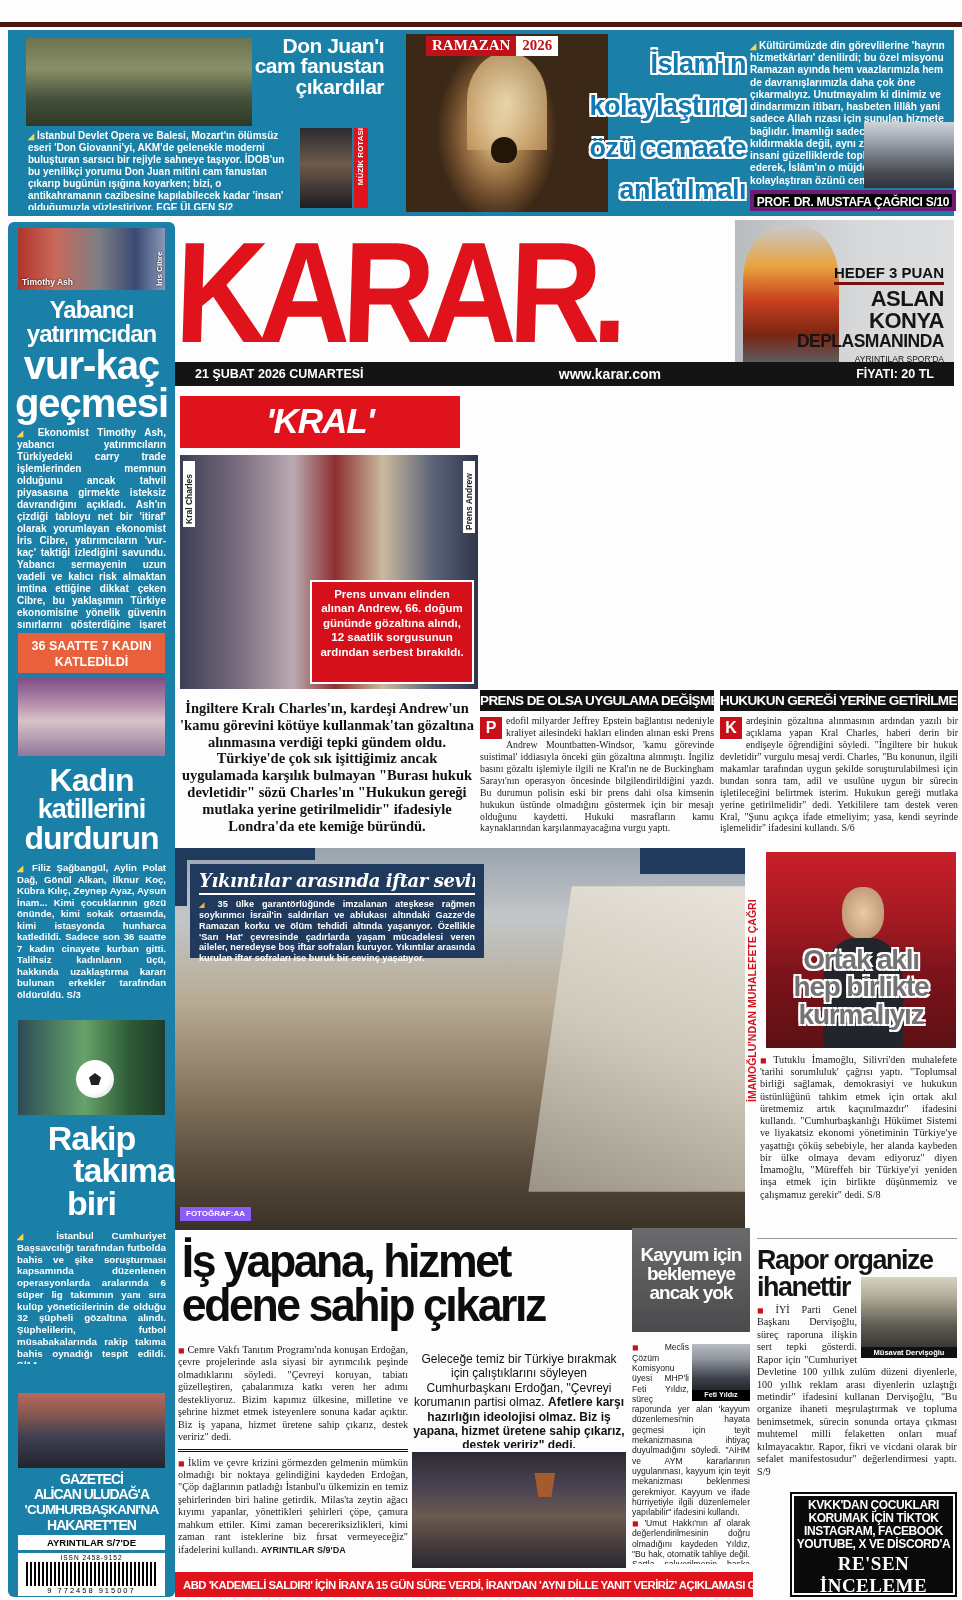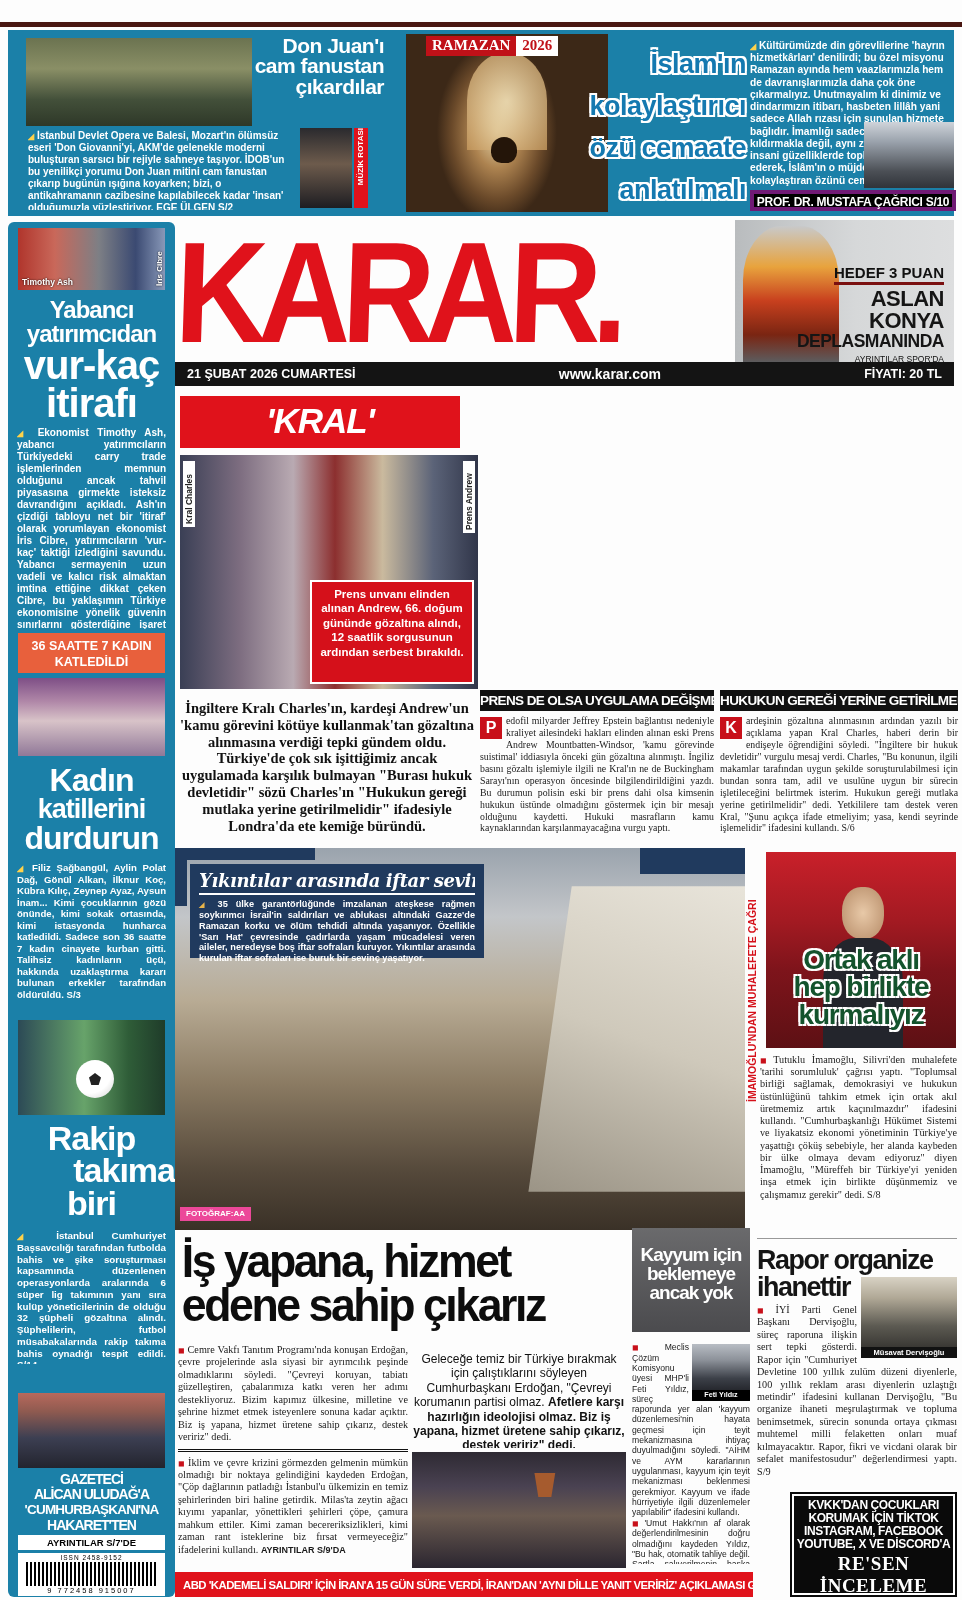--- a/index.html
+++ b/index.html
@@ -55,21 +55,21 @@
     background:linear-gradient(180deg,#c8c9ca 0%, #e8a33d 30%, #c8401e 55%, #7a2512 80%, #5c5c5e 100%);
     border-radius:40% 40% 0 0; }
   .sport-kicker { position:absolute; right:10px; top:44px; font-weight:700; font-size:15px; color:#111;
     border-bottom:3px solid #7a1010; padding-bottom:1px; }
   .sport-head { position:absolute; right:10px; top:68px; width:150px; text-align:right; color:#151515;
     font-weight:700; letter-spacing:-0.5px; line-height:0.98; }
   .sport-head .l { font-size:22px; display:block; }
   .sport-head .l3 { font-size:17.5px; display:block; margin-top:2px; }
   .sport-note { position:absolute; right:10px; top:134px; font-weight:400; font-size:8.5px; color:#111; }
   .mastbar { left:175px; top:362px; width:779px; height:24px; background:#141414; color:#fff;
-    display:flex; align-items:center; justify-content:space-between; padding:0 12px; }
+    display:flex; align-items:center; justify-content:space-between; padding:0 20px; }
   .mastbar .d { font-weight:700; font-size:12.5px; }
   .mastbar .w { font-weight:700; font-size:14px; }
 
   
   .sidebar { left:8px; top:222px; width:167px; height:1375px; background:#1b80a8;border-radius:6px; }
   .sb-photo1 { left:10px; top:6px; width:147px; height:62px;
     background:linear-gradient(90deg,#b0352c 0%,#c9685a 25%,#7d7f85 55%,#3b4a72 80%,#8898b8 100%); }
   .sb-lbl { position:absolute; color:#fff; font-weight:700; font-size:8.5px; text-shadow:0 0 2px #000; }
   .sb-lbl2 { position:absolute; right:1px; top:4px; color:#fff; font-weight:700; font-size:8px; text-shadow:0 0 2px #000; }
   .sb-head { position:absolute; width:167px; left:0; text-align:center; color:#fff; font-weight:700; letter-spacing:-1px; }
@@ -126,31 +126,31 @@
     background:linear-gradient(200deg,#e8e4da 0%,#cfc9bb 50%,#9b9486 100%); clip-path:polygon(20% 0,100% 0,100% 100%,0 100%); }
   .gaza-c1 { left:175px; top:848px; width:140px; height:12px; background:#203a5e; }
   .gaza-c2 { left:175px; top:848px; width:12px; height:58px; background:#203a5e; }
   .gaza-c3 { left:640px; top:848px; width:105px; height:26px; background:#203a5e; }
   .gaza-box { left:190px; top:864px; width:294px; height:94px; background:#203a5e; padding:6px 9px; }
   .gaza-head { color:#fff; font-family:"DejaVu Serif","Liberation Serif",serif; font-style:italic;
     font-weight:700; font-size:18px; letter-spacing:-0.4px; border-bottom:2px solid #fff;
     padding-bottom:2px; white-space:nowrap; overflow:hidden; }
   .gaza-body { margin-top:4px; color:#fff; font-weight:700; font-size:9.2px; line-height:1.18; text-align:justify; }
   .gaza-bullet { color:#e8b44a; font-size:7px; }
-  .gaza-credit { left:180px; top:1207px; height:14px; background:#ec4899; color:#fff; font-weight:700;
+  .gaza-credit { left:180px; top:1207px; height:14px; background:#8b5cf6; color:#fff; font-weight:700;
     font-size:8px; line-height:14px; padding:0 6px; }
 
   
   .imam-vert { left:746px; top:852px; width:16px; height:250px; color:#d5101a; font-weight:700; font-size:10.5px; }
   .imam-photo { left:766px; top:852px; width:190px; height:196px;
     background:linear-gradient(180deg,#c9202a 0%,#a31a22 35%,#7e141b 60%,#5d1014 100%); }
   .imam-face { position:absolute; left:40%; top:18%; width:42px; height:52px; border-radius:45%;
     background:radial-gradient(#e8c9a8,#b58a66); }
   .imam-suit { position:absolute; left:30%; top:44%; width:80px; height:56%; border-radius:40% 40% 0 0; background:#23252c; }
-  .imam-head { left:764px; top:946px; width:194px; text-align:center; color:#14532d; font-weight:700;
+  .imam-head { left:764px; top:946px; width:194px; text-align:center; color:#737373; font-weight:700;
     font-size:28px; line-height:0.98; letter-spacing:-1.2px;
     text-shadow:-2px -2px 0 #fff,2px -2px 0 #fff,-2px 2px 0 #fff,2px 2px 0 #fff; }
   .imam-body { left:760px; top:1054px; width:197px; height:178px; font-family:"Liberation Serif",serif;
     font-size:10.2px; line-height:1.2; text-align:justify; color:#1a1a1a; overflow:hidden; }
   .red-sq { color:#c8101a; font-size:8px; }
 
   
   .erdo-head { left:175px; top:1240px; width:452px; color:#0d0d0d; font-weight:700; }
   .erdo-head .l { display:block; font-size:46px; line-height:0.95; letter-spacing:-2.5px; transform:scaleX(0.97); }
   .erdo-col1 { left:178px; top:1344px; width:230px; height:226px; font-family:"Liberation Serif",serif;
@@ -254,21 +254,21 @@
 
   <div class="abs sidebar">
     <div class="abs photo sb-photo1" style="left:10px;top:6px;">
       <div class="sb-lbl" style="left:4px;bottom:3px;top:auto;position:absolute;">Timothy Ash</div>
       <div class="sb-lbl2 vert" style="height:54px;">İris Cibre</div>
     </div>
     <div class="sb-head" style="top:76px;">
       <span class="sb-h-sm">Yabancı</span>
       <span class="sb-h-sm">yatırımcıdan</span>
       <span class="sb-h-lg">vur-kaç</span>
-      <span class="sb-h-lg">itirafı</span>
+      <span class="sb-h-lg">geçmesi</span>
     </div>
     <div class="sb-body" style="top:205px;height:202px;font-size:10px;"><span class="dj-bullet">◢</span> <span>Ekonomist Timothy Ash, yabancı yatırımcıların Türkiyedeki carry trade işlemlerinden memnun olduğunu ancak tahvil piyasasına girmekte isteksiz davrandığını açıkladı. Ash'ın çizdiği tabloyu net bir 'itiraf' olarak yorumlayan ekonomist İris Cibre, yatırımcıların 'vur-kaç' taktiği izlediğini savundu. Yabancı sermayenin uzun vadeli ve kalıcı risk almaktan imtina ettiğine dikkat çeken Cibre, bu yaklaşımın Türkiye ekonomisine yönelik güvenin sınırlarını gösterdiğine işaret etti. S/5</span></div>
 
     <div class="abs sb-banner">
       <span>36 SAATTE 7 KADIN</span><br>
       <span>KATLEDİLDİ</span>
     </div>
     <div class="abs photo sb-photo2"></div>
     <div class="sb-head" style="top:543px;">
       <span class="sb-h-md2">Kadın</span>

